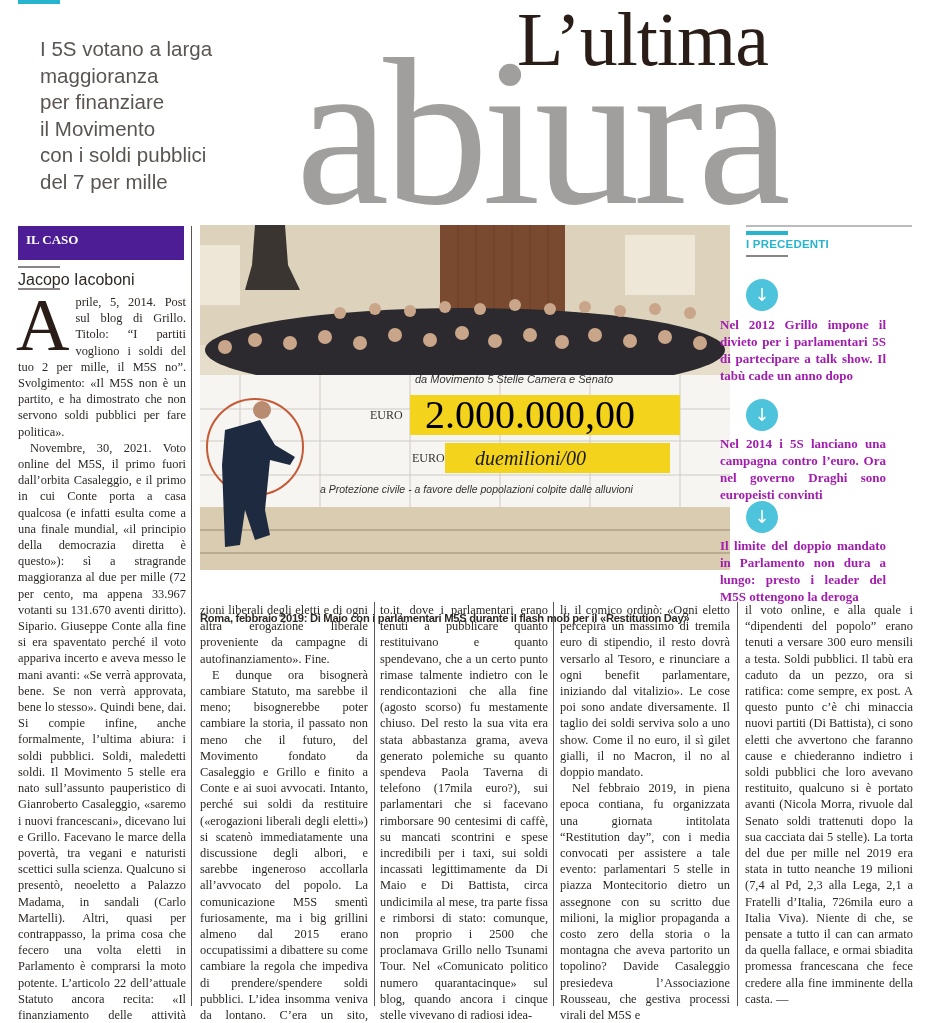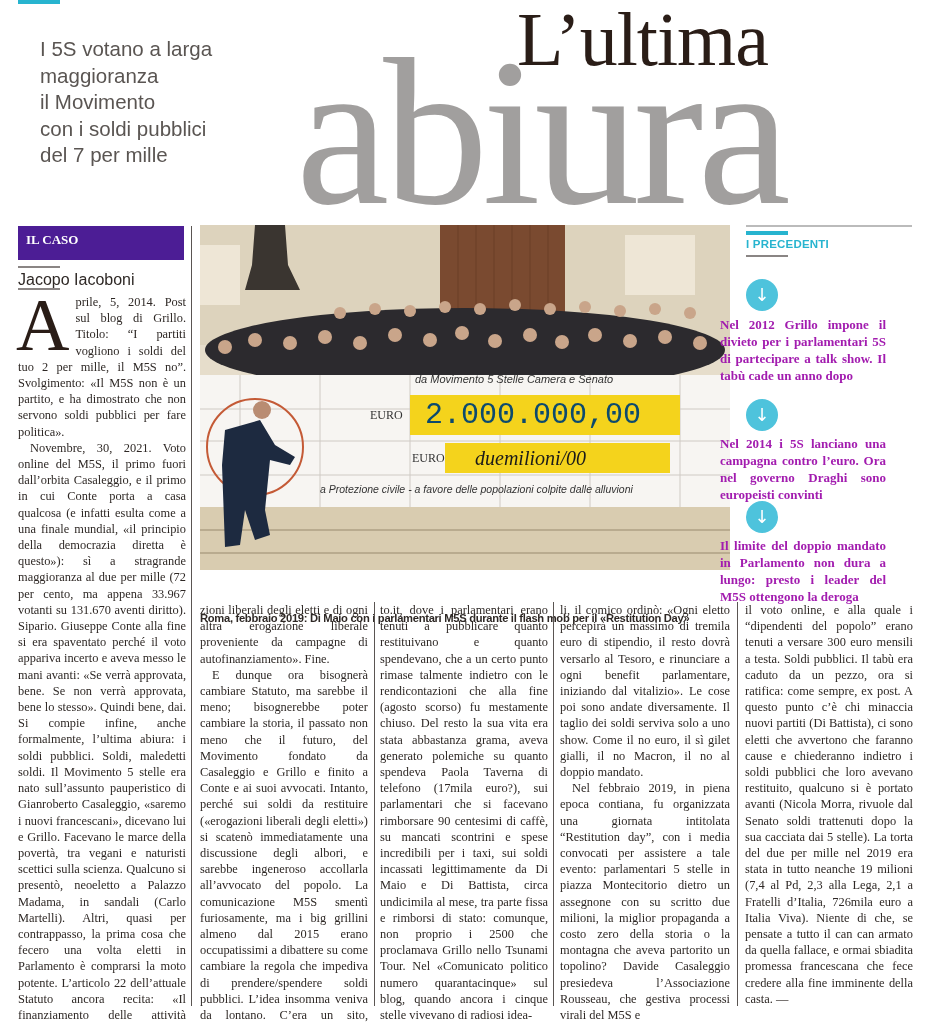--- a/index.html
+++ b/index.html
@@ -28,20 +28,21 @@
   .prec-text { position:absolute; left:720px; width:166px; font-family:"Liberation Serif", serif; font-weight:bold; font-size:13px; line-height:17px; color:#a21caf; text-align:justify; }
 </style>
 </head>
 <body>
 
 <div class="accent-top"></div>
 
 <div class="deck">
   <div>I 5S votano a larga</div>
   <div>maggioranza</div>
+  <div>per finanziare</div>
   <div>il Movimento</div>
   <div>con i soldi pubblici</div>
   <div>del 7 per mille</div>
 </div>
 
 <div class="title2">abiura</div>
 <div class="title1">L’ultima</div>
 
 <div class="section-box">
   <span class="section-label">IL CASO</span>
@@ -119,21 +120,21 @@
     <rect x="0" y="282" width="530" height="63" fill="#d9ccb0"></rect>
     <line x1="0" y1="305" x2="530" y2="305" stroke="#b9ab8f" stroke-width="2"></line>
     <line x1="0" y1="328" x2="530" y2="328" stroke="#b9ab8f" stroke-width="2"></line>
     <path d="M25 205 L60 195 L75 220 L95 232 L90 240 L70 235 L65 285 L70 310 L55 315 L45 285 L40 320 L25 322 L22 240 Z" fill="#1d2a40"></path>
     <circle cx="62" cy="185" r="9" fill="#b98c72"></circle>
     <rect x="210" y="170" width="270" height="40" fill="#f4d31c"></rect>
     <rect x="245" y="218" width="225" height="30" fill="#f4d31c"></rect>
   </svg>
   <div style="position:absolute; left:215px; top:148px; font-family:'Liberation Sans',sans-serif; font-style:italic; font-size:11px; color:#333;">da Movimento 5 Stelle Camera e Senato</div>
   <div style="position:absolute; left:170px; top:183px; font-family:'Liberation Serif',serif; font-size:12px; color:#333;">EURO</div>
-  <div style="position:absolute; left:225px; top:170px; font-family:Liberation Mono, monospace; font-size:30px; line-height:40px; color:#0c4a6e;">2.000.000,00</div>
+  <div style="position:absolute; left:225px; top:170px; font-family:Liberation Serif, serif; font-size:40px; line-height:40px; color:#000000;">2.000.000,00</div>
   <div style="position:absolute; left:212px; top:226px; font-family:'Liberation Serif',serif; font-size:12px; color:#333;">EURO</div>
   <div style="position:absolute; left:275px; top:218px; font-family:Liberation Serif, serif; font-style:italic; font-size:20px; line-height:30px; color:#1a1a1a;">duemilioni/00</div>
   <div style="position:absolute; left:120px; top:258px; font-family:'Liberation Sans',sans-serif; font-style:italic; font-size:10.5px; color:#333; white-space:nowrap;">a Protezione civile - a favore delle popolazioni colpite dalle alluvioni</div>
 </div>
 <div class="caption">Roma, febbraio 2019: Di Maio con i parlamentari M5S durante il flash mob per il «Restitution Day»</div>
 
 <div class="col" style="left:200px; top:602px; width:168px;">
   <p class="noindent">zioni liberali degli eletti e di ogni altra erogazione liberale proveniente da campagne di autofinanziamento». Fine.</p>
   <p>E dunque ora bisognerà cambiare Statuto, ma sarebbe il meno; bisognerebbe poter cambiare la storia, il passato non meno che il futuro, del Movimento fondato da Casaleggio e Grillo e finito a Conte e ai suoi avvocati. Intanto, perché sui soldi da restituire («erogazioni liberali degli eletti») si scatenò immediatamente una discussione degli albori, e sarebbe ingeneroso accollarla all’avvocato del popolo. La comunicazione M5S smentì furiosamente, ma i big grillini almeno dal 2015 erano occupatissimi a dibattere su come cambiare la regola che impediva di prendere/spendere soldi pubblici. L’idea insomma veniva da lontano. C’era un sito, tirendicon-</p>
 </div>

